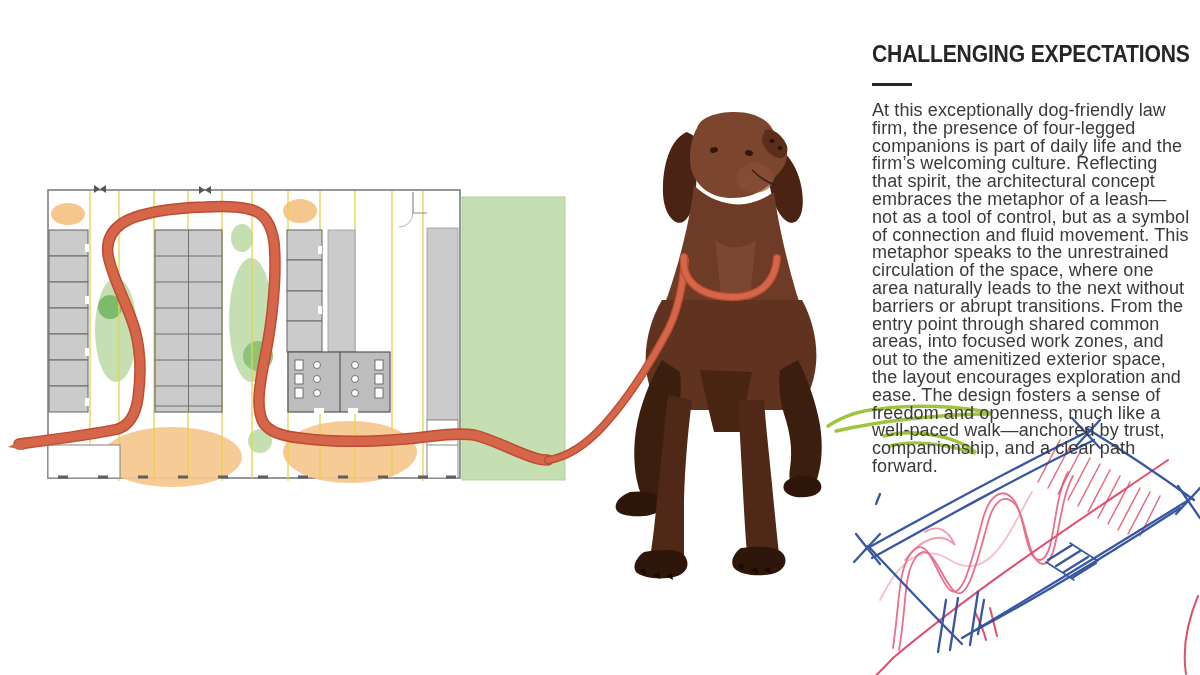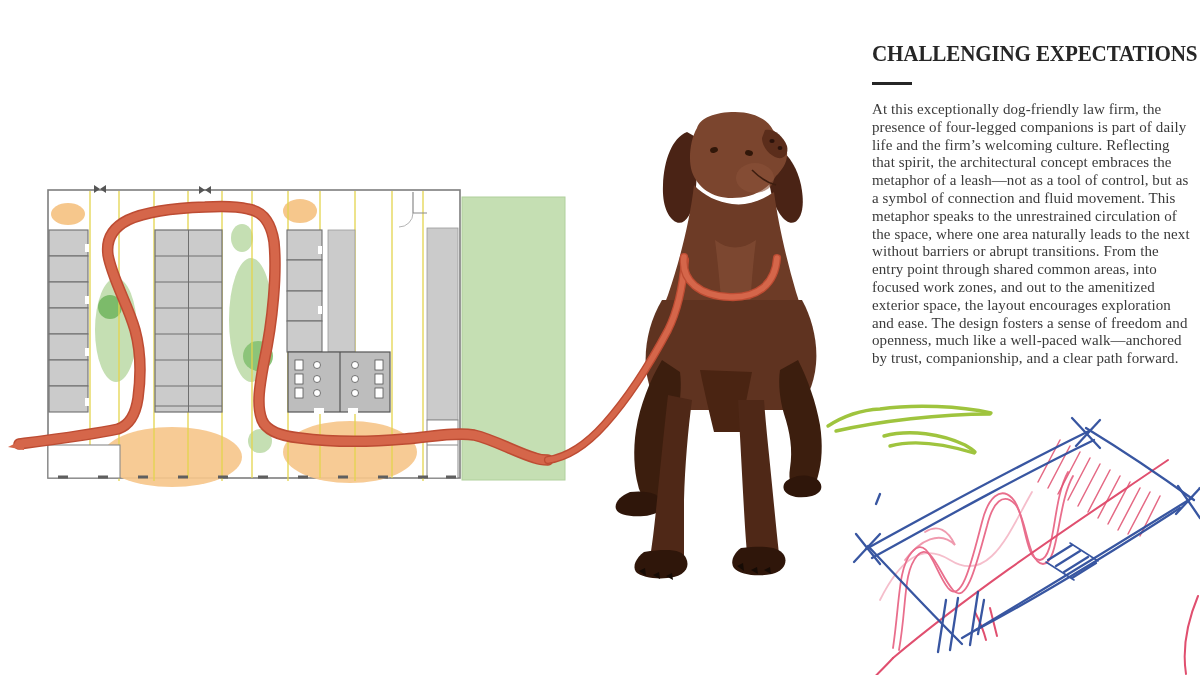--- a/index.html
+++ b/index.html
@@ -1,29 +1,29 @@
 <!DOCTYPE html>
 <html><head>
 <meta charset="utf-8">
 <style>
   html,body{margin:0;padding:0;background:#ffffff;}
   .canvas{
     position:relative;width:1200px;height:675px;background:#ffffff;
-    overflow:hidden;font-family:Liberation Serif, serif;
+    overflow:hidden;font-family:Liberation Sans, sans-serif;
   }
   .artwork{position:absolute;left:0;top:0;width:1200px;height:675px;}
   .article{position:absolute;left:872px;top:40px;width:318px;color:#2c2c2c;}
   .article h1{
     margin:0;font-size:24px;font-weight:bold;color:#262626;
     letter-spacing:-0.2px;white-space:nowrap;
     transform:scaleX(0.88);transform-origin:left top;
   }
   .rule{width:40px;height:3px;background:#262626;margin:15px 0 16px 0;}
   .article p{
-    margin:0;font-size:15px;line-height:17.8px;color:#3a3a3a;letter-spacing:0.1px;
+    margin:0;font-size:18px;line-height:17.8px;color:#3a3a3a;letter-spacing:0.1px;
   }
   svg *{vector-effect:none;}
 </style>
 </head>
 <body>
 
 <div class="canvas">
 
   <svg class="artwork" viewBox="0 0 1200 675">
 

